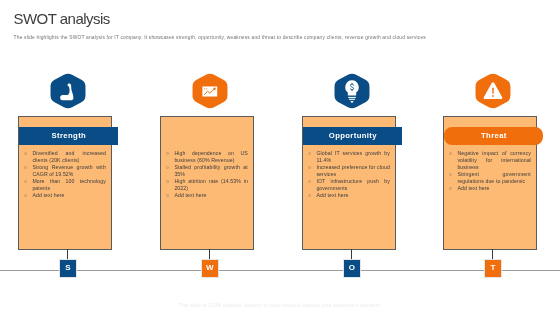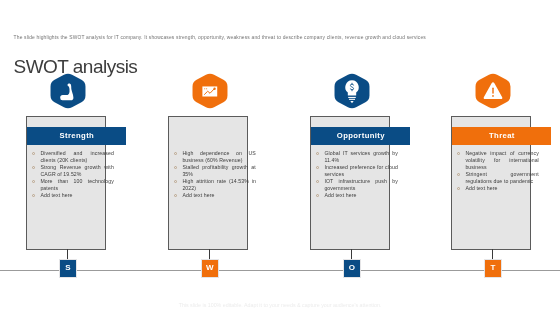--- a/index.html
+++ b/index.html
@@ -1,27 +1,27 @@
 <!DOCTYPE html>
 <html><head>
 <meta charset="utf-8">
 <style>
   html,body{margin:0;padding:0;}
   body{width:560px;height:315px;background:#ffffff;font-family:"Liberation Sans",sans-serif;overflow:hidden;}
   .slide{position:relative;width:560px;height:315px;background:#fff;}
 
-  .title{position:absolute;left:13.5px;top:9.6px;font-size:19px;color:#3d3d3d;font-weight:400;letter-spacing:-0.52px;line-height:17px;margin-top:48px;}
+  .title{position:absolute;left:13.5px;top:9.6px;font-size:15px;color:#3d3d3d;font-weight:400;letter-spacing:-0.52px;line-height:17px;}
   .subtitle{position:absolute;left:13.6px;top:35.2px;font-size:4.9px;color:#737373;letter-spacing:0.17px;white-space:nowrap;line-height:6px;}
 
   .baseline{position:absolute;left:0;top:270px;width:560px;height:1px;background:#9b9b9b;}
 
   .col{position:absolute;top:0;width:99px;height:315px;}
   .hex{position:absolute;left:31px;top:71.5px;width:38px;height:38px;}
   .hex svg{width:100%;height:100%;display:block;}
-  .card{position:absolute;left:8px;top:115.8px;width:80px;height:134px;border:0.8px solid #5b5b5b;background:#e5e5e5;box-sizing:border-box;}
+  .card{position:absolute;left:0;top:115.8px;width:94px;height:134px;border:0.8px solid #5b5b5b;background:#fdba74;box-sizing:border-box;}
   .band{position:absolute;left:0.15px;top:9.8px;width:99.1px;height:18.3px;display:flex;align-items:center;justify-content:center;}
   .band span{font-size:7.7px;font-weight:bold;color:#fff;letter-spacing:0.38px;text-indent:0.38px;}
   .bullets{position:absolute;left:5.2px;top:33.5px;width:87px;}
   .bullet{display:flex;align-items:flex-start;margin-bottom:0.45px;}
   .bullet .dot{flex:0 0 8.2px;height:6.8px;position:relative;}
   .bullet .dot svg{position:absolute;left:0.2px;top:1.9px;width:3.1px;height:3.1px;display:block;}
   .bullet .txt{flex:0 0 73.5px;font-size:5.2px;letter-spacing:0.1px;color:#3c3c3c;line-height:6.8px;text-align:justify;}
 
   .vline{position:absolute;left:49.4px;top:248.6px;width:0.9px;height:12.2px;background:#3a3a3a;}
   .chip{position:absolute;left:42.2px;top:260.3px;width:15.4px;height:16.4px;display:flex;align-items:center;justify-content:center;box-sizing:border-box;outline:1.05px solid rgba(228,228,230,0.95);}
@@ -215,21 +215,21 @@
           </svg>
           <div style="position:absolute;left:0;top:0;width:100%;height:100%">
             <svg viewBox="0 0 100 100">
               <path fill="#fff" d="M46.3 29.5 Q50 24 53.7 29.5 L73.5 65 Q77 71 70 71 L30 71 Q23 71 26.5 65 Z"></path>
               <rect x="48.1" y="41" width="3.8" height="16" rx="1.9" fill="#F06F0C"></rect>
               <circle cx="50" cy="63" r="2.3" fill="#F06F0C"></circle>
             </svg>
           </div>
         </div>
         <div class="card">
-          <div class="band" style="background: rgb(240, 111, 12);">
+          <div class="band" style="background: rgb(240, 111, 12); border-radius: 8px;">
             <span>Threat</span>
           </div>
           <div class="bullets">
             <div class="bullet">
               <div class="dot">
                 <svg viewBox="0 0 10 10">
                   <circle cx="5" cy="5" r="3.4" fill="none" stroke="#a5845c" stroke-width="1.8"></circle>
                 </svg>
               </div>
               <div class="txt">Negative impact of currency volatility for international business</div>

